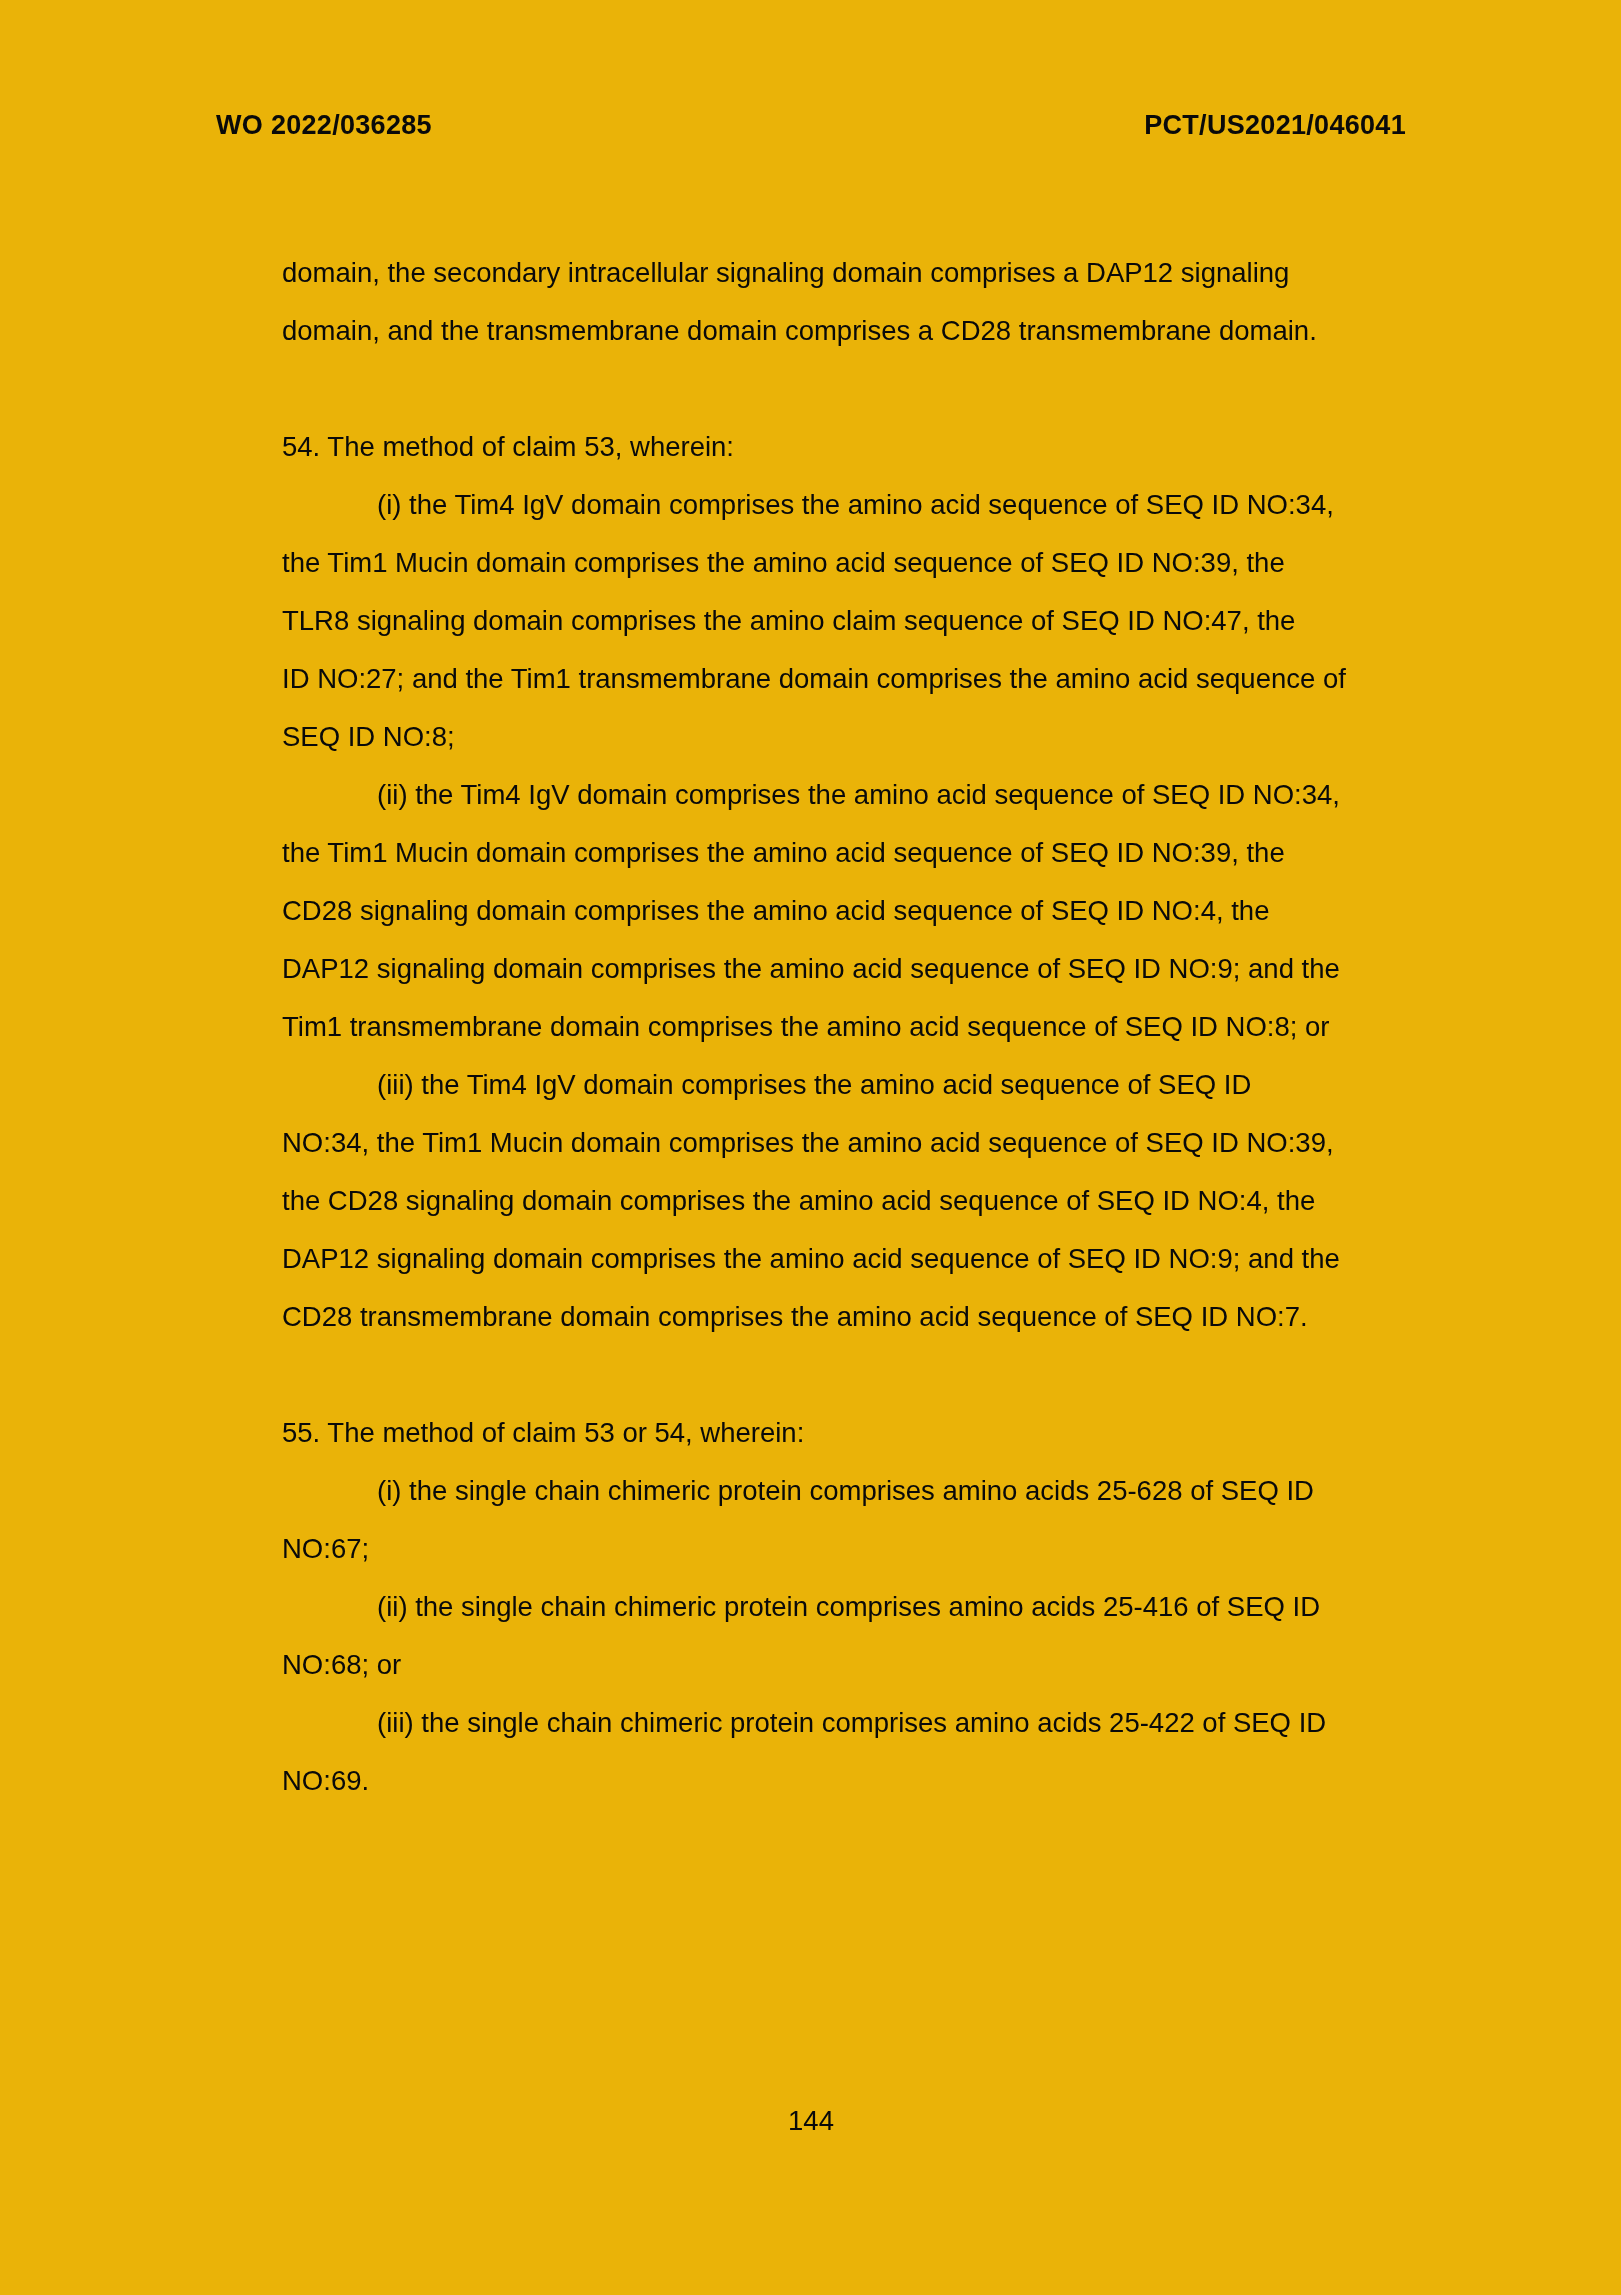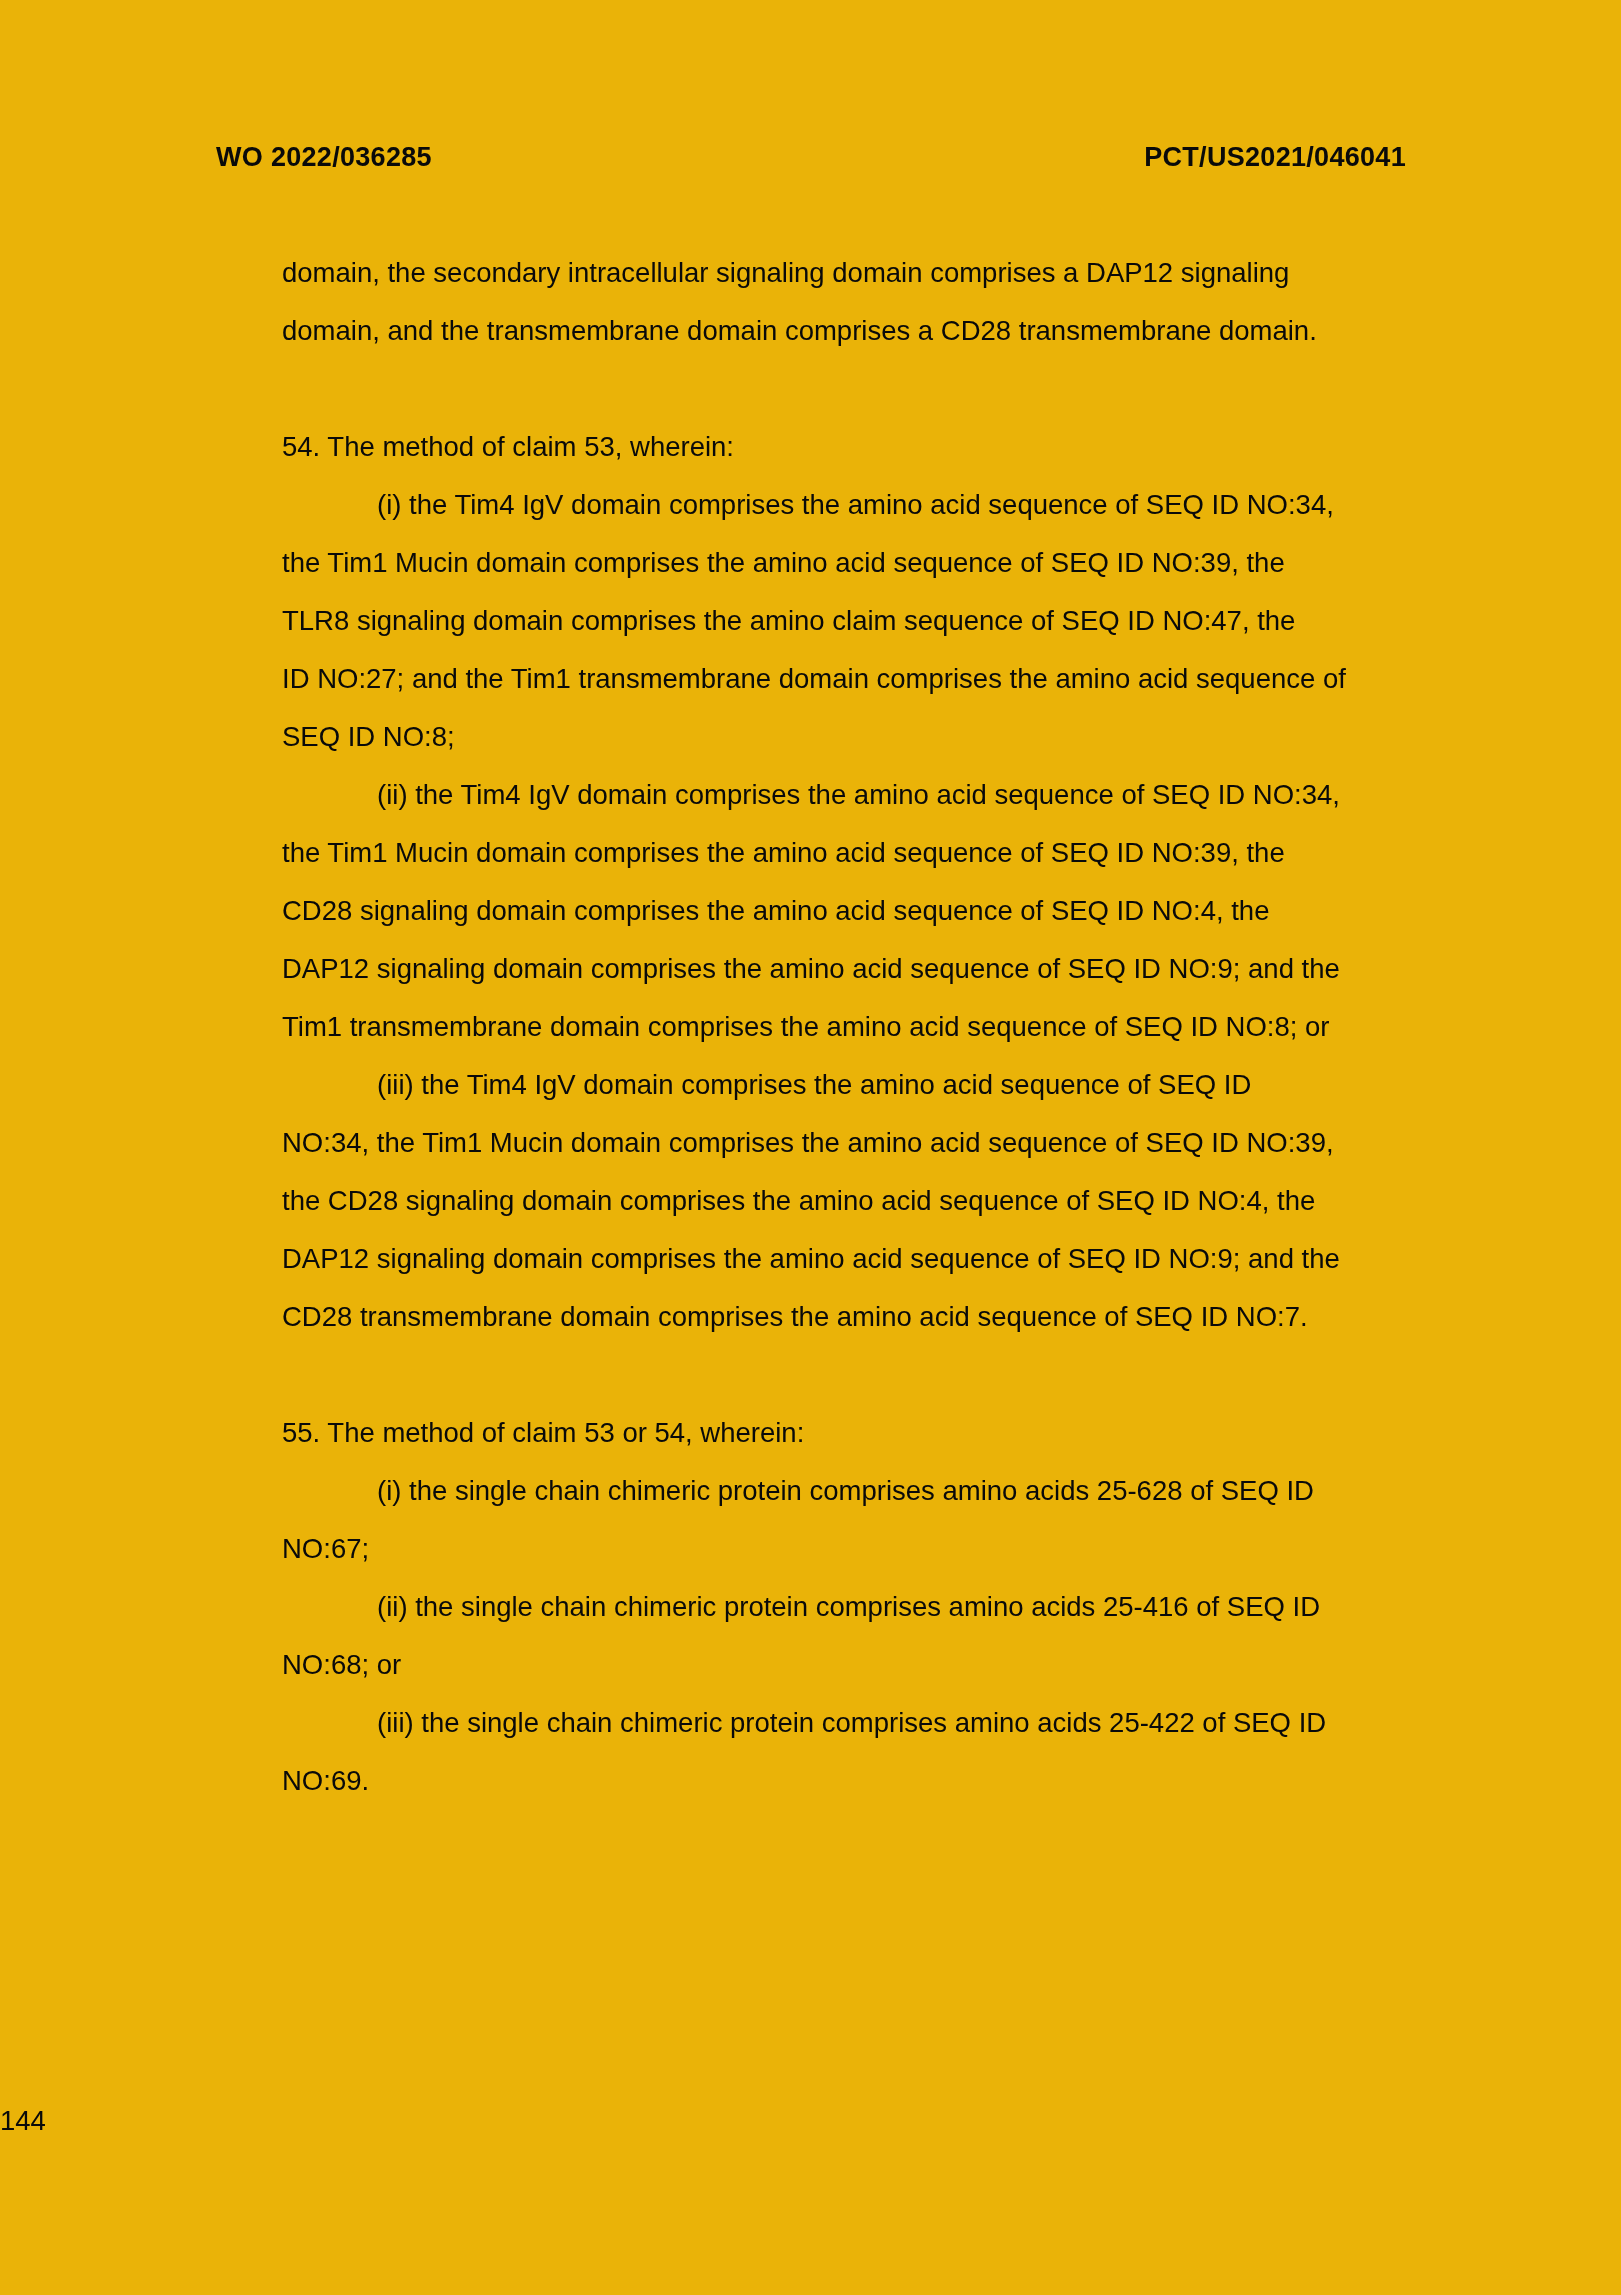--- a/index.html
+++ b/index.html
@@ -25,21 +25,21 @@
     left: 216px;
     right: 216px;
     display: flex;
     justify-content: space-between;
     align-items: baseline;
     font-weight: bold;
     font-size: 27px;
     letter-spacing: 0.3px;
   }
   .running-head .rh-left { white-space: nowrap; }
-  .running-head .rh-right { white-space: nowrap; margin-top: 32px; }
+  .running-head .rh-right { white-space: nowrap; }
 
   
   .body-col {
     position: absolute;
     top: 244px;
     left: 282px;
     width: 1154px;
     font-size: 27.5px;
     line-height: 58px;
   }
@@ -57,20 +57,21 @@
   .ln.indent { text-indent: 95px; }
 
   .gap-para { height: 58px; }
 
   
   .folio {
     position: absolute;
     top: 2105px;
     left: 0;
     width: 100%;
+    text-align: center;
     font-size: 27.5px;
   }
 </style>
 </head>
 <body>
 
 <div class="page">
 
   <div class="running-head">
     <span class="rh-left">WO 2022/036285</span>

